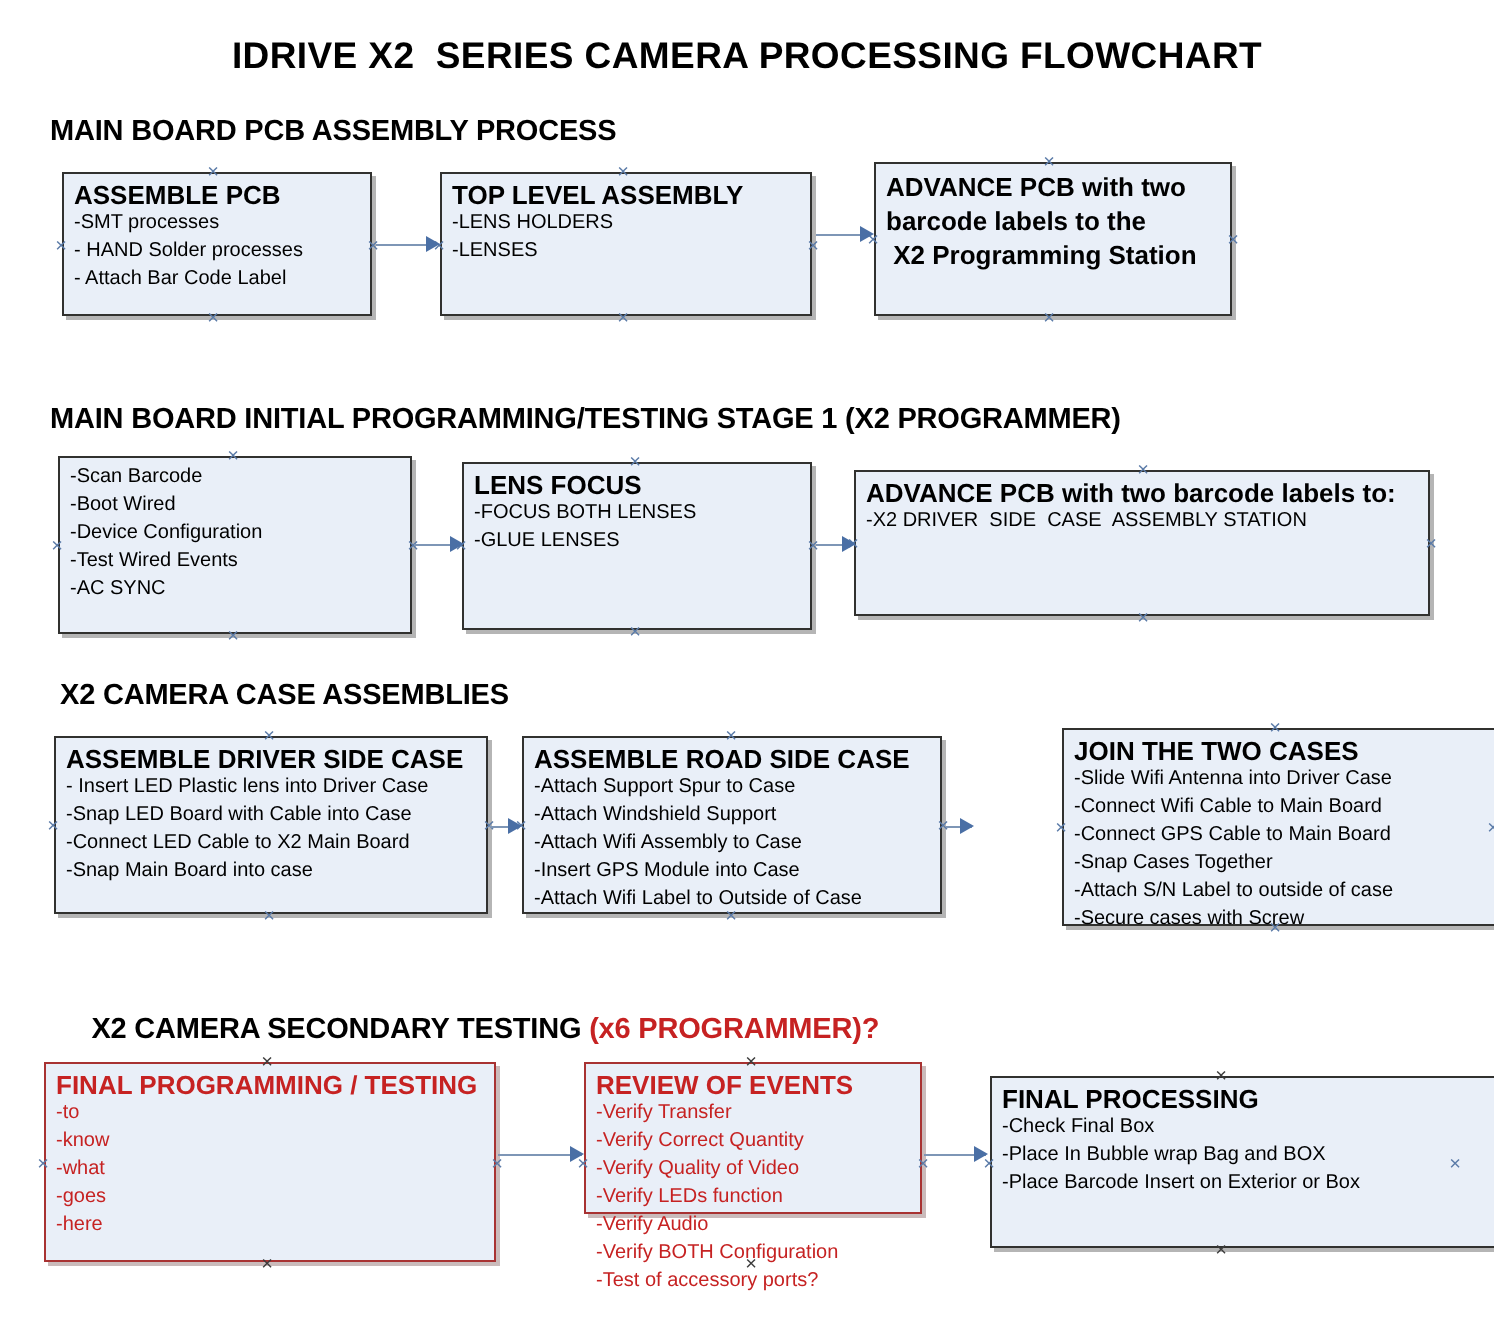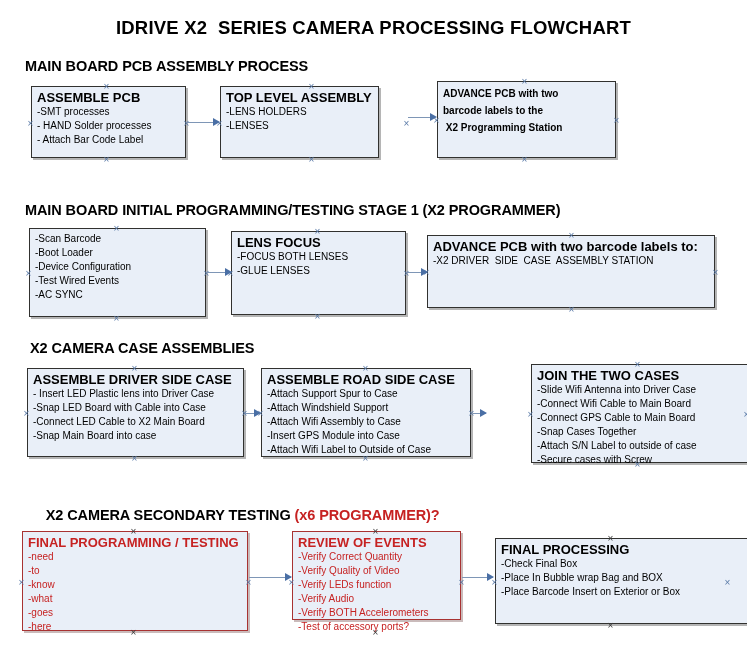--- a/index.html
+++ b/index.html
@@ -55,21 +55,21 @@
   }
   .box .b-line{
     font-size:10px;
     line-height:14px;
     white-space:pre;
   }
   .box.red .b-title,
   .box.red .b-line{color:#c62222;}
 
   
-  .box.headonly .b-title{font-size:10px;line-height:17px;}
+  .box.headonly .b-title{font-size:13px;line-height:17px;}
 
   
   .conn{
     position:absolute;
     height:1px;
     background:#7e96b6;
   }
   .arrowhead{
     position:absolute;
     width:0;height:0;
@@ -104,21 +104,21 @@
     <div class="b-title">ASSEMBLE PCB</div>
     <div class="b-line">-SMT processes</div>
     <div class="b-line">- HAND Solder processes</div>
     <div class="b-line">- Attach Bar Code Label</div>
     <div class="xh" style="left:70px;top:-5px;"></div>
     <div class="xh" style="left:70px;top:68px;"></div>
     <div class="xh" style="left:-6px;top:32px;"></div>
     <div class="xh" style="left:150px;top:32px;"></div>
   </div>
 
-  <div class="box" style="left:220px;top:86px;width:159px;height:72px;">
+  <div class="box" style="left:220px;top:86px;width:186px;height:72px;">
     <div class="b-title">TOP LEVEL ASSEMBLY</div>
     <div class="b-line">-LENS HOLDERS</div>
     <div class="b-line">-LENSES</div>
     <div class="xh" style="left:86px;top:-5px;"></div>
     <div class="xh" style="left:86px;top:68px;"></div>
     <div class="xh" style="left:-6px;top:32px;"></div>
     <div class="xh" style="left:181px;top:32px;"></div>
   </div>
 
   <div class="box headonly" style="left:437px;top:81px;width:179px;height:77px;">
@@ -133,21 +133,21 @@
 
   <div class="conn" style="left:188px;top:122px;width:30px;"></div>
   <div class="arrowhead" style="left:213px;top:118px;"></div>
   <div class="conn" style="left:408px;top:117px;width:27px;"></div>
   <div class="arrowhead" style="left:430px;top:113px;"></div>
 
   <div class="section-head" style="left:25px;top:202px;">MAIN BOARD INITIAL PROGRAMMING/TESTING STAGE 1 (X2 PROGRAMMER)</div>
 
   <div class="box" style="left:29px;top:228px;width:177px;height:89px;">
     <div class="b-line">-Scan Barcode</div>
-    <div class="b-line">-Boot Loader</div>
+    <div class="b-line">-Boot Wired</div>
     <div class="b-line">-Device Configuration</div>
     <div class="b-line">-Test Wired Events</div>
     <div class="b-line">-AC SYNC</div>
     <div class="xh" style="left:82px;top:-5px;"></div>
     <div class="xh" style="left:82px;top:85px;"></div>
     <div class="xh" style="left:-6px;top:40px;"></div>
     <div class="xh" style="left:172px;top:40px;"></div>
   </div>
 
   <div class="box" style="left:231px;top:231px;width:175px;height:84px;">
@@ -219,39 +219,39 @@
   <div class="arrowhead" style="left:254px;top:409px;"></div>
   <div class="conn" style="left:473px;top:413px;width:13px;"></div>
   <div class="arrowhead" style="left:480px;top:409px;"></div>
 
   <div class="section-head" style="left:30px;top:491px;">
     <span>X2 CAMERA SECONDARY TESTING </span><span class="accent">(x6 PROGRAMMER)?</span>
   </div>
 
   <div class="box red" style="left:22px;top:531px;width:226px;height:100px;">
     <div class="b-title">FINAL PROGRAMMING / TESTING</div>
-    <div class="b-line">-need</div>
     <div class="b-line">-to</div>
     <div class="b-line">-know</div>
     <div class="b-line">-what</div>
     <div class="b-line">-goes</div>
     <div class="b-line">-here</div>
     <div class="xh dark" style="left:106px;top:-5px;"></div>
     <div class="xh dark" style="left:106px;top:96px;"></div>
     <div class="xh" style="left:-6px;top:46px;"></div>
     <div class="xh" style="left:221px;top:46px;"></div>
   </div>
 
-  <div class="box red" style="left:292px;top:531px;width:169px;height:89px;">
+  <div class="box red" style="left:292px;top:531px;width:169px;height:76px;">
     <div class="b-title">REVIEW OF EVENTS</div>
+    <div class="b-line">-Verify Transfer</div>
     <div class="b-line">-Verify Correct Quantity</div>
     <div class="b-line">-Verify Quality of Video</div>
     <div class="b-line">-Verify LEDs function</div>
     <div class="b-line">-Verify Audio</div>
-    <div class="b-line">-Verify BOTH Accelerometers</div>
+    <div class="b-line">-Verify BOTH Configuration</div>
     <div class="b-line">-Test of accessory ports?</div>
     <div class="xh dark" style="left:78px;top:-5px;"></div>
     <div class="xh dark" style="left:78px;top:96px;"></div>
     <div class="xh" style="left:-6px;top:46px;"></div>
     <div class="xh" style="left:164px;top:46px;"></div>
   </div>
 
   <div class="box" style="left:495px;top:538px;width:280px;height:86px;">
     <div class="b-title">FINAL PROCESSING</div>
     <div class="b-line">-Check Final Box</div>

